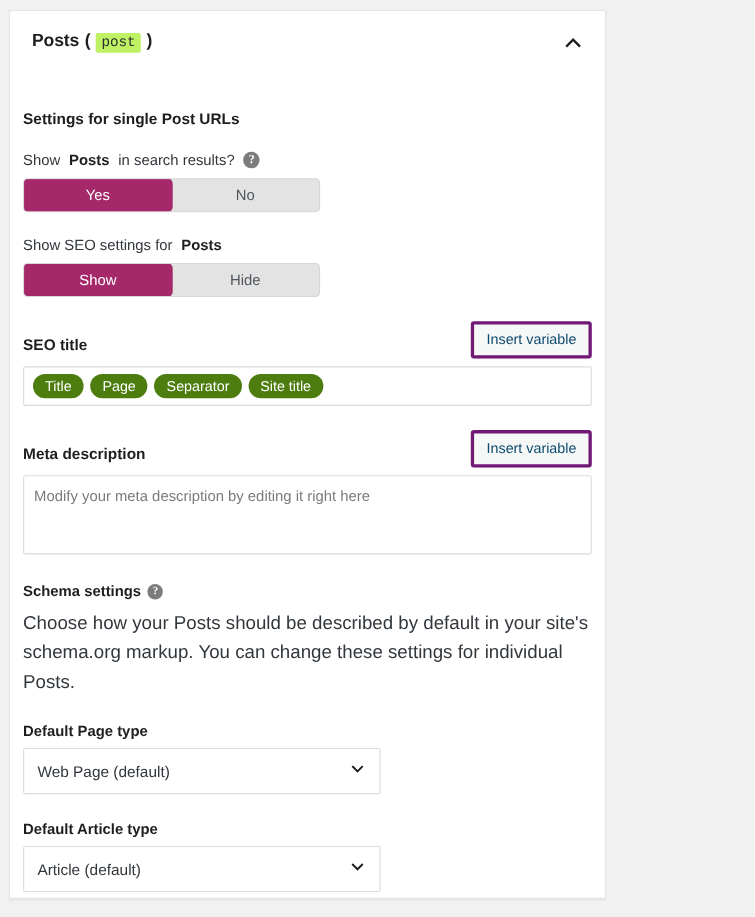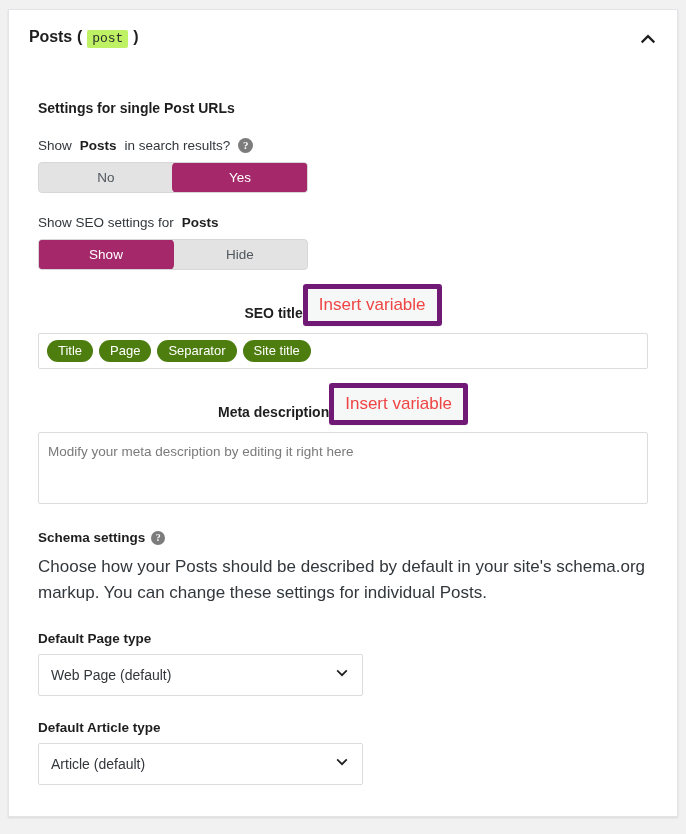--- a/index.html
+++ b/index.html
@@ -10,21 +10,21 @@
     background: #f1f1f1;
     font-family: "Liberation Sans", sans-serif;
     color: #1e1e1e;
     overflow: hidden;
   }
 
   .card {
     position: absolute;
     left: 8px;
     top: 9px;
-    width: 670px;
+    width: 543px;
     height: 808px;
     background: #ffffff;
     border: 1px solid #e2e4e7;
     box-shadow: 0 1px 2px rgba(0,0,0,0.10);
   }
 
   
   .panel-header {
     position: relative;
     height: 56px;
@@ -62,21 +62,21 @@
     justify-content: center;
     background: none;
     border: none;
     cursor: pointer;
     padding: 0;
   }
   .collapse-btn svg { display: block; }
 
   
   .panel-body {
-    padding: 0 29px;
+    padding: 0 12px;
   }
 
   h3.section-heading {
     margin: 34px 0 0 0;
     font-size: 14px;
     font-weight: bold;
     color: #1e1e1e;
   }
 
   .field-label {
@@ -138,36 +138,36 @@
     background: #a4286a;
     color: #ffffff;
     border-radius: 4px;
     box-shadow: 0 0 0 1px #a4286a;
   }
 
   
   .row-with-btn {
     display: flex;
     align-items: flex-end;
-    justify-content: center;
+    justify-content: space-between;
     margin-top: 26px;
     height: 30px;
   }
   .row-with-btn .rlabel {
     font-size: 14px;
     font-weight: bold;
     color: #1e1e1e;
     padding-bottom: 5px;
   }
   .insert-var-btn {
     font-family: "Liberation Sans", sans-serif;
-    font-size: 17px;
-    color: #ef4444;
+    font-size: 13px;
+    color: #0c4a6e;
     background: #f6f7f7;
-    border: 5px solid #701a75;
+    border: 3px solid #701a75;
     border-radius: 3px;
     padding: 6px 11px;
     cursor: pointer;
     line-height: 1.2;
     box-shadow: 0 1px 0 rgba(0,0,0,0.04);
   }
 
   
   .text-input-box {
     margin-top: 7px;
@@ -277,22 +277,22 @@
 
     <h3 class="section-heading">Settings for single Post URLs</h3>
 
     <div class="field-label">
       <span>Show</span>
       <b>Posts</b>
       <span>in search results?</span>
       <span class="help-icon">?</span>
     </div>
     <div class="toggle">
+      <button class="toggle-opt active">Yes</button>
       <button class="toggle-opt">No</button>
-      <button class="toggle-opt active">Yes</button>
     </div>
 
     <div class="field-label">
       <span>Show SEO settings for</span>
       <b>Posts</b>
     </div>
     <div class="toggle">
       <button class="toggle-opt active">Show</button>
       <button class="toggle-opt">Hide</button>
     </div>

